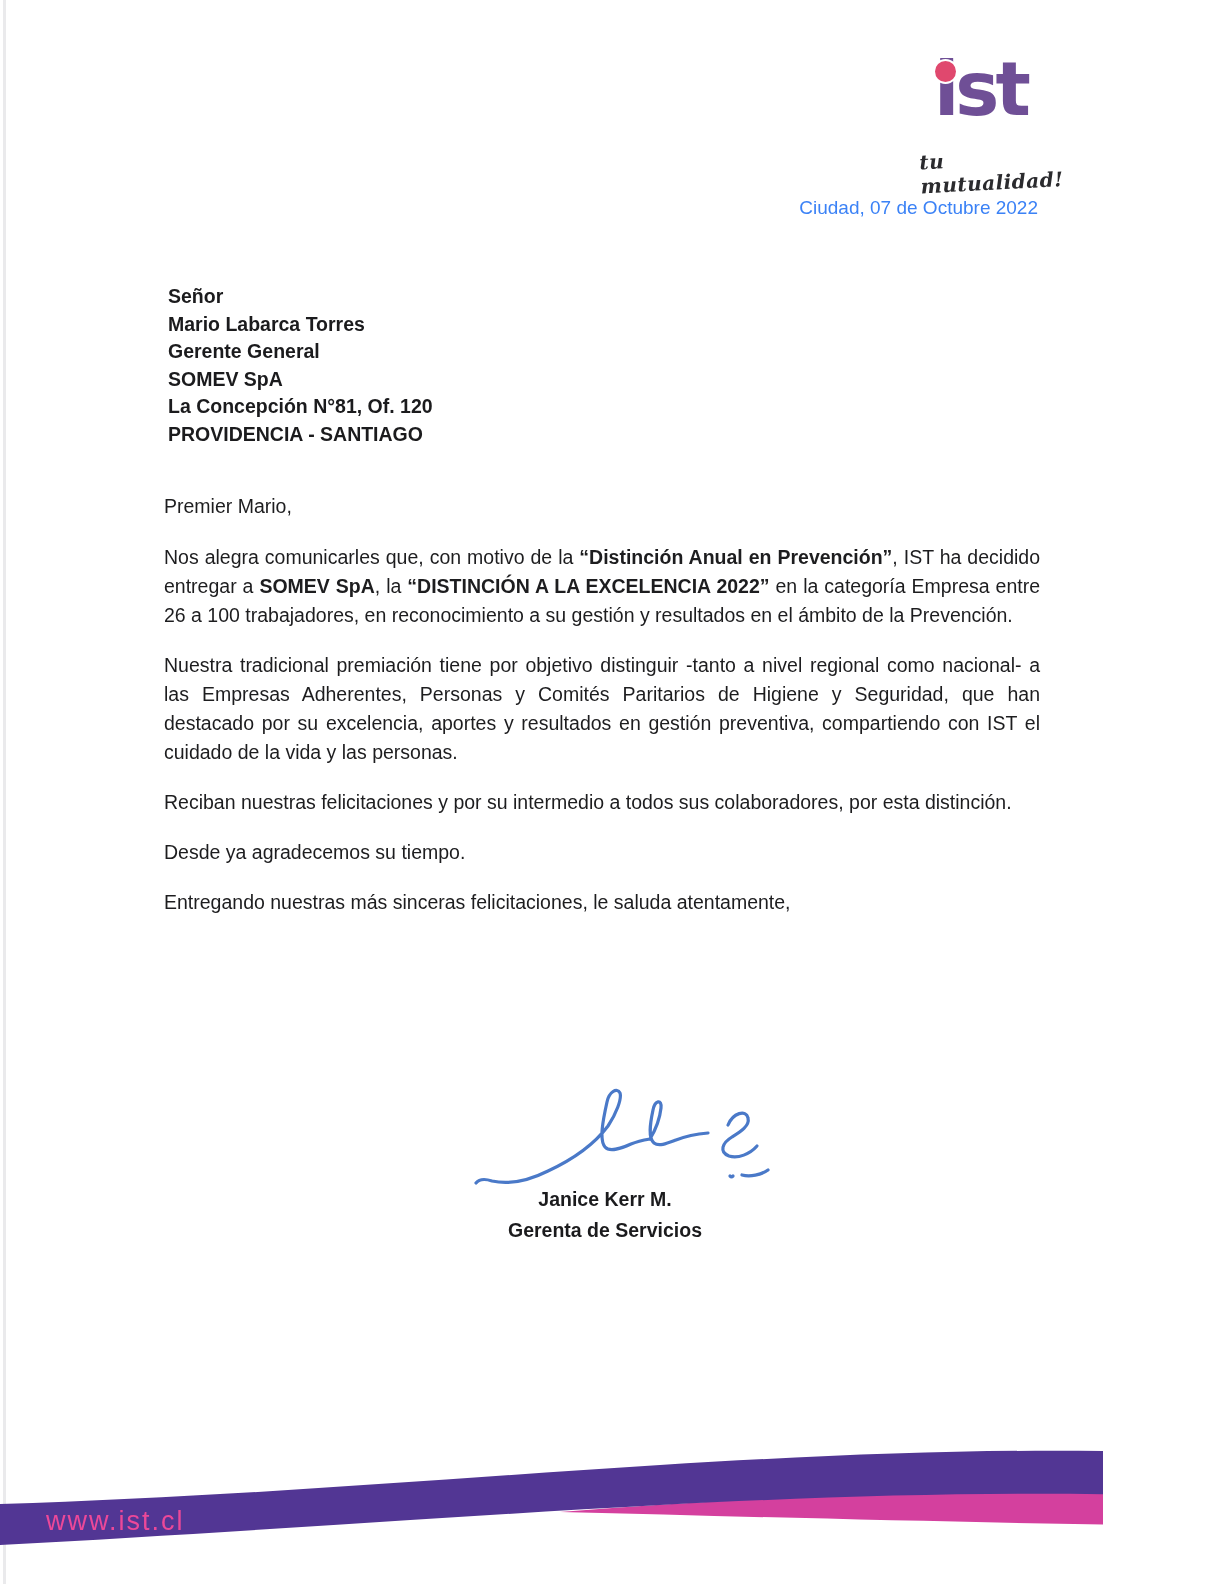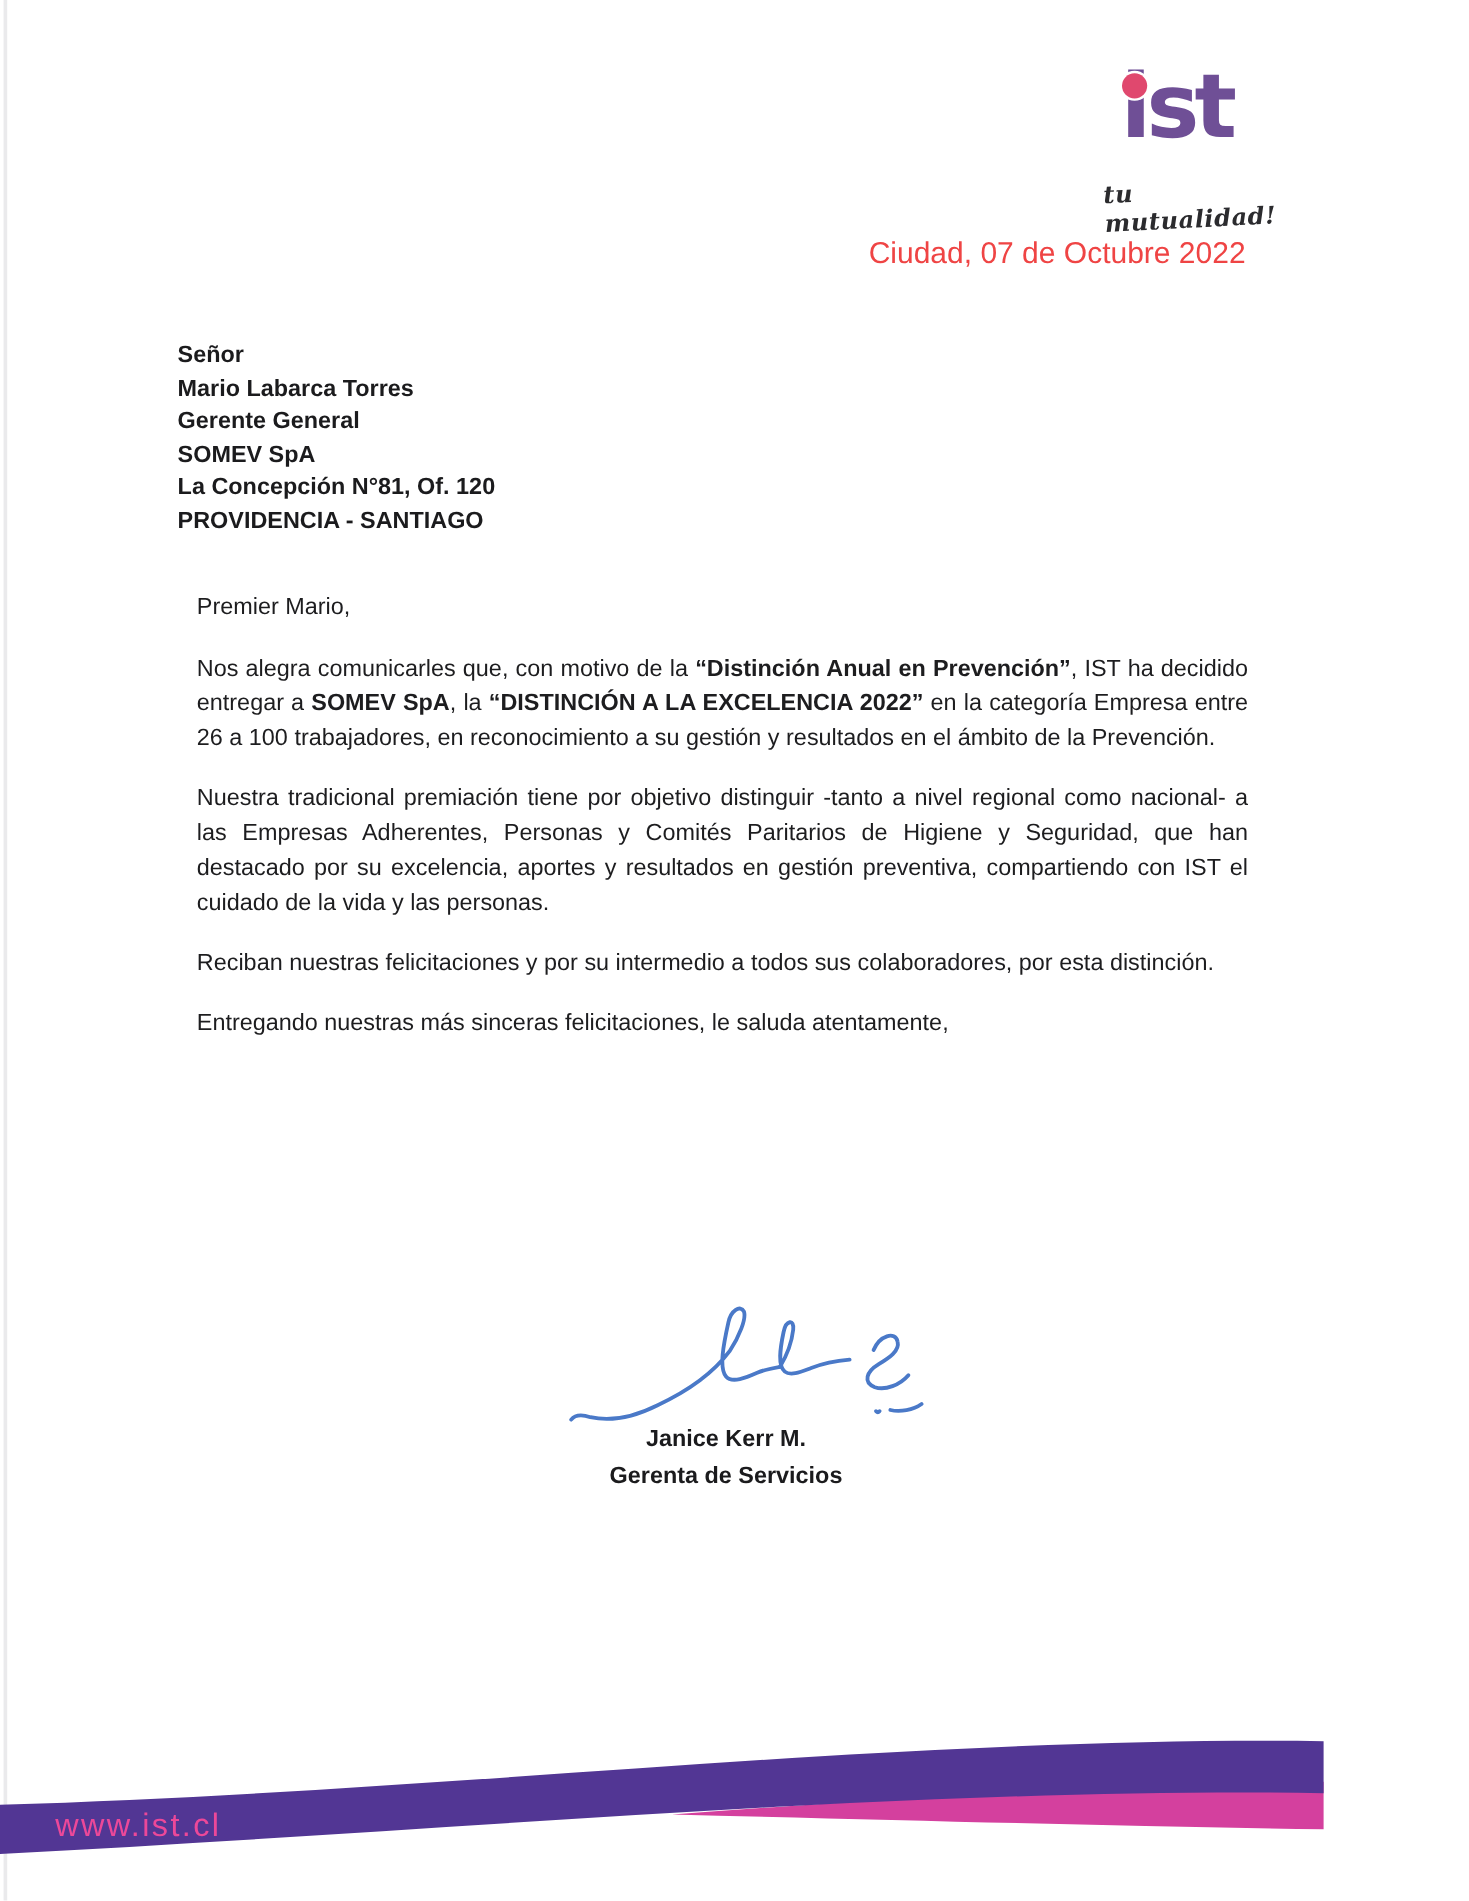--- a/index.html
+++ b/index.html
@@ -36,24 +36,24 @@
     font-family:"DejaVu Serif", serif;
     font-style:italic;font-weight:bold;
     font-size:20px;color:#2b2b2e;
     transform:rotate(-3deg);
     letter-spacing:0.5px;
   }
 
   
   .date-line{
     position:absolute;left:164px;top:197px;width:874px;
-    text-align:right;font-size:25px;color:#ef4444;
+    text-align:right;font-size:19px;color:#3b82f6;
   }
   .recipient{
-    position:absolute;left:148px;top:283px;
+    position:absolute;left:168px;top:283px;
     font-size:19.5px;font-weight:bold;line-height:27.5px;color:#1b1b1d;
   }
   .recipient .u{}
   .letter-body{
     position:absolute;left:164px;top:492px;width:876px;
     font-size:19.5px;line-height:29px;text-align:justify;color:#1d1d1f;
   }
   .letter-body p{margin:0 0 21px 0;}
   .letter-body p.salutation{margin-bottom:22px;text-align:left;}
   .letter-body p.closing{margin-top:5px;}
@@ -95,20 +95,21 @@
     <div>SOMEV SpA</div>
     <div>La Concepción N°81, Of. 120</div>
     <div class="u">PROVIDENCIA - SANTIAGO</div>
   </div>
 
   <main class="letter-body">
     <p class="salutation">Premier Mario,</p>
     <p><span>Nos alegra comunicarles que, con motivo de la </span><b>“Distinción Anual en Prevención”</b><span>, IST ha decidido entregar a </span><b>SOMEV SpA</b><span>, la </span><b>“DISTINCIÓN A LA EXCELENCIA 2022”</b><span> en la categoría Empresa entre 26 a 100 trabajadores, en reconocimiento a su gestión y resultados en el ámbito de la Prevención.</span></p>
     <p>Nuestra tradicional premiación tiene por objetivo distinguir -tanto a nivel regional como nacional- a las Empresas Adherentes, Personas y Comités Paritarios de Higiene y Seguridad, que han destacado por su excelencia, aportes y resultados en gestión preventiva, compartiendo con IST el cuidado de la vida y las personas.</p>
     <p>Reciban nuestras felicitaciones y por su intermedio a todos sus colaboradores, por esta distinción.</p>
+    <p>Desde ya agradecemos su tiempo.</p>
     <p class="closing">Entregando nuestras más sinceras felicitaciones, le saluda atentamente,</p>
   </main>
 
   <svg class="sig-svg" width="300" height="110" viewBox="0 0 300 110">
     <g fill="none" stroke="#4a79c8" stroke-width="3.2" stroke-linecap="round" stroke-linejoin="round">
       <path d="M6,99 C10,94 16,95 22,97 C40,101 58,97 78,87 C106,74 126,58 138,42 C146,30 152,15 150,9 C147,3 139,8 137,18 C133,36 129,56 135,63 C140,69 152,64 161,60 C168,57 174,56 180,55"></path>
       <path d="M180,55 C186,45 190,33 191,24 C192,15 185,16 183,26 C180,40 178,54 184,59 C189,63 198,59 206,56 C216,52 226,50 238,49"></path>
       <path d="M258,41 C263,29 276,25 278,34 C280,42 270,48 262,53 C252,59 249,68 259,72 C268,75 280,70 287,62"></path>
       <path d="M260,92 C261,93 262,93 263,92"></path>
       <path d="M272,91 C280,93 291,91 298,86"></path>

